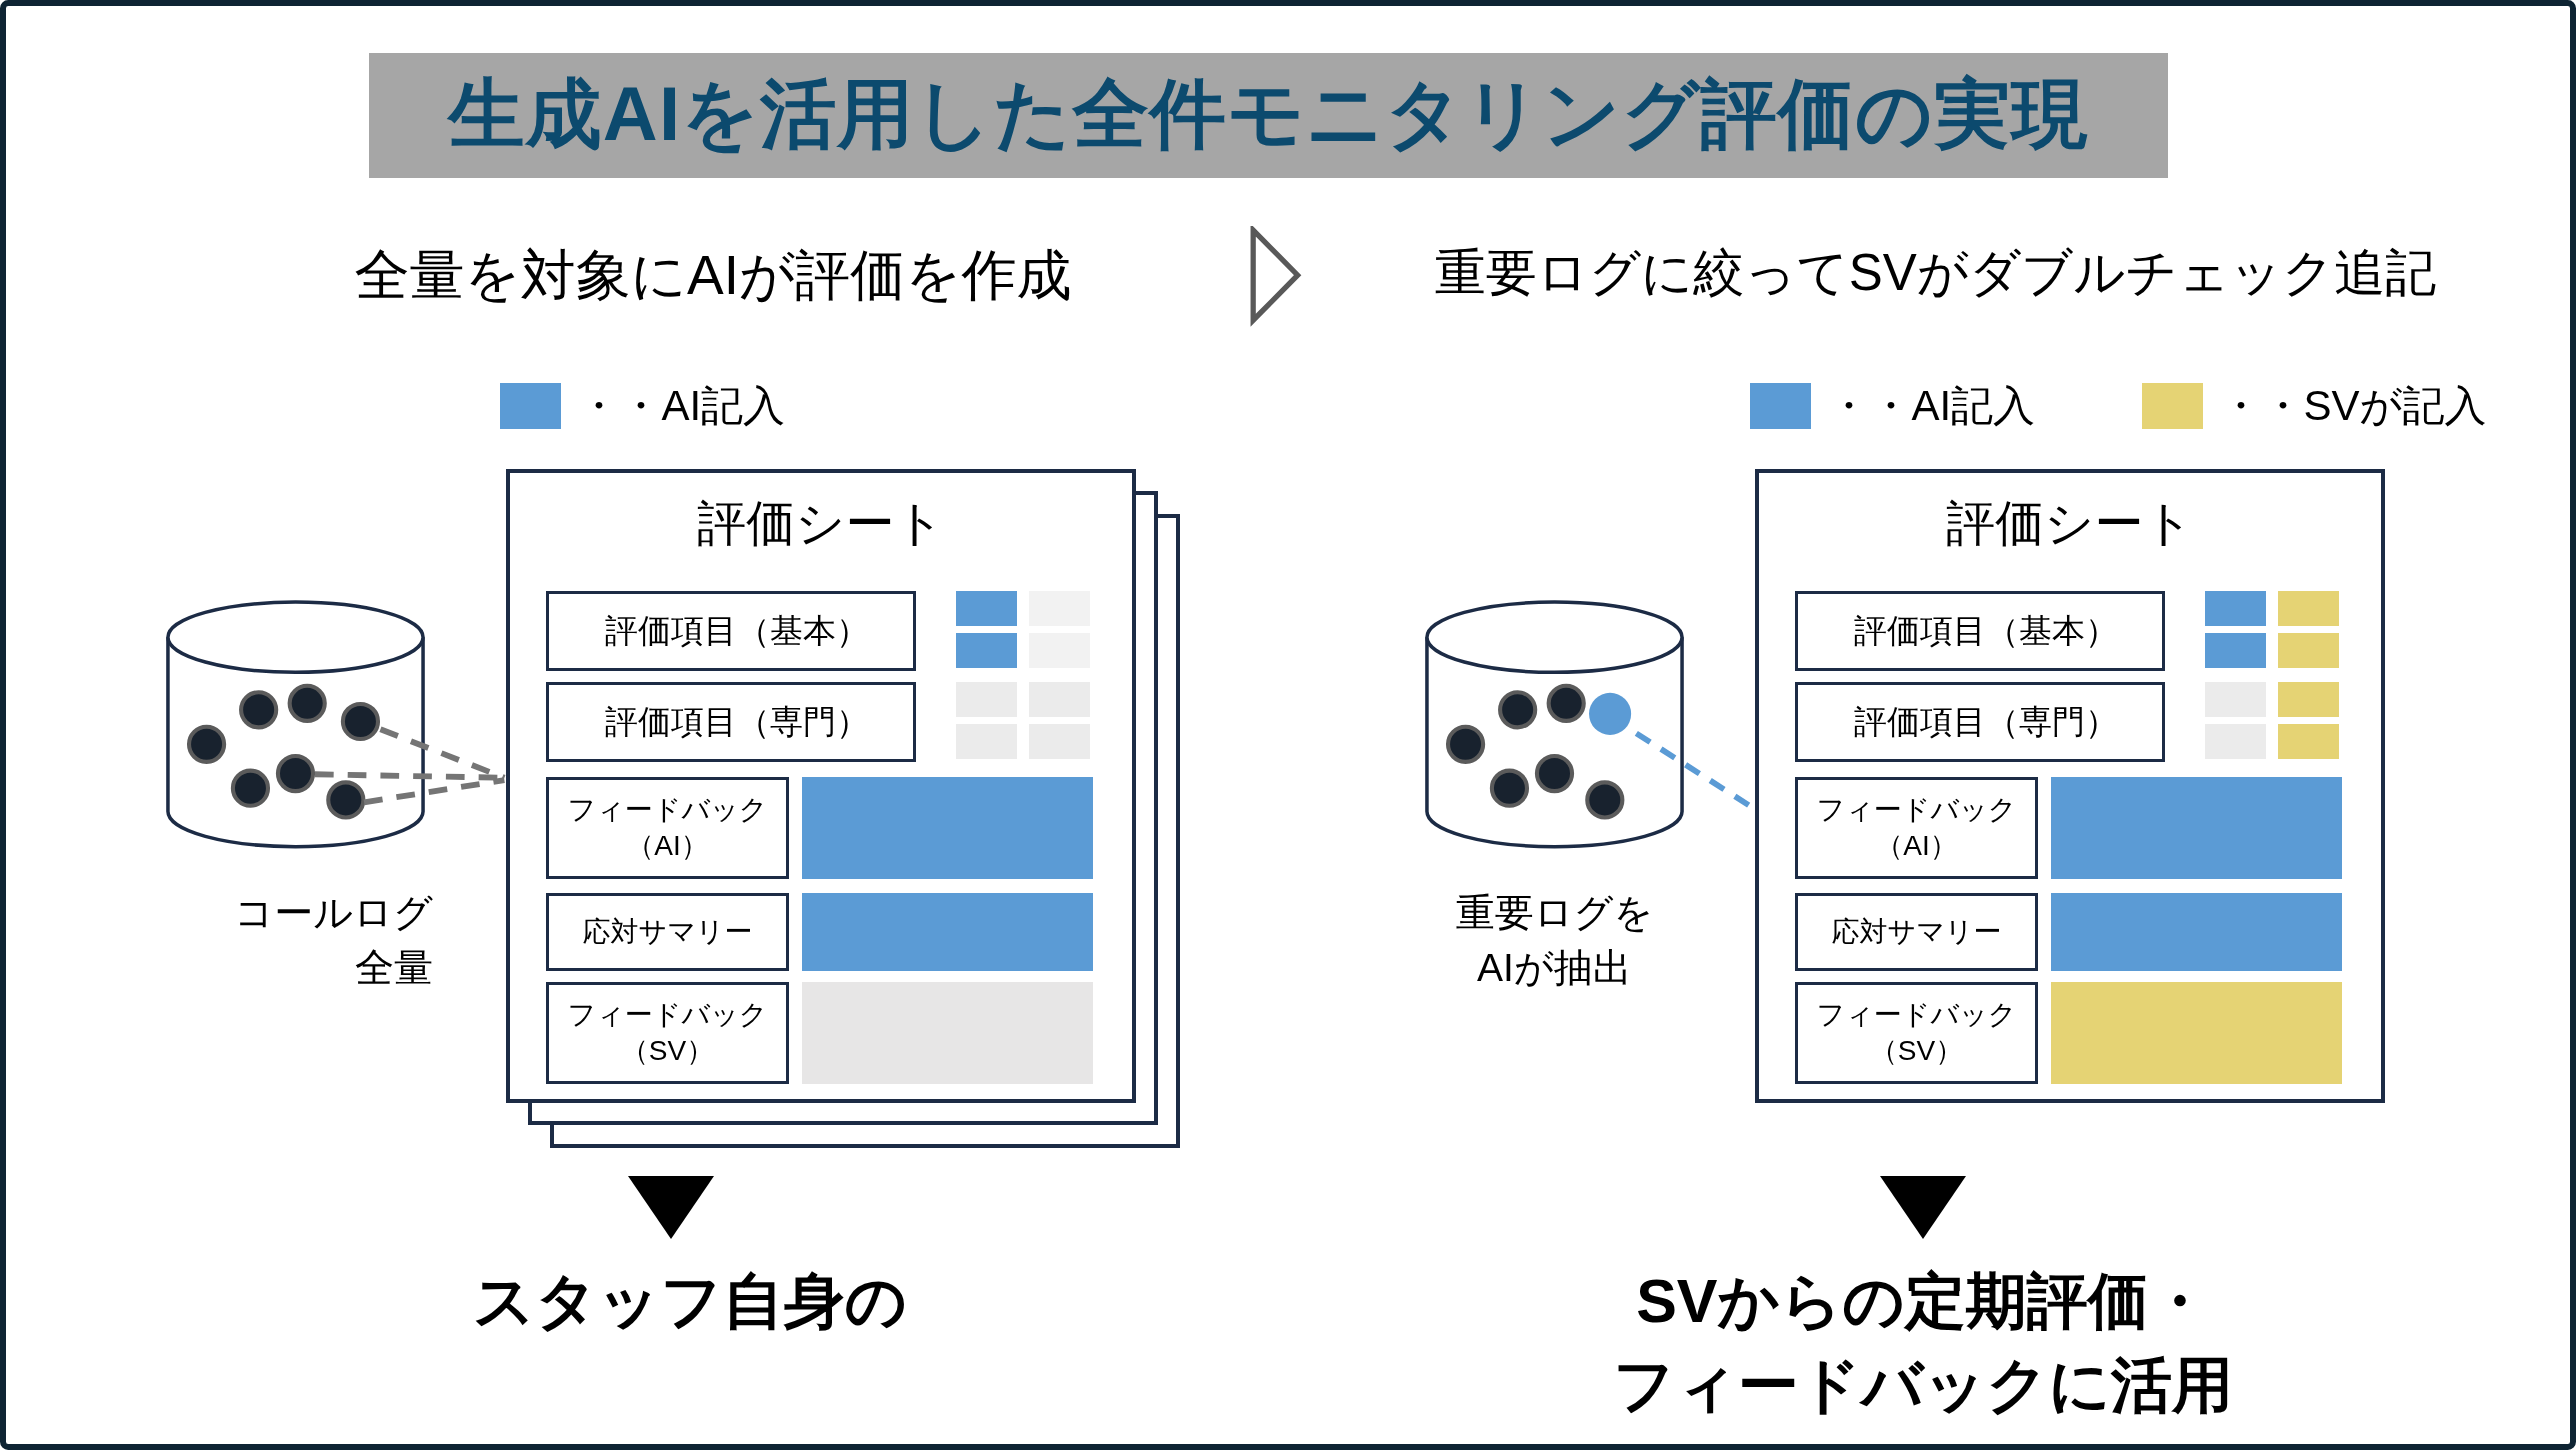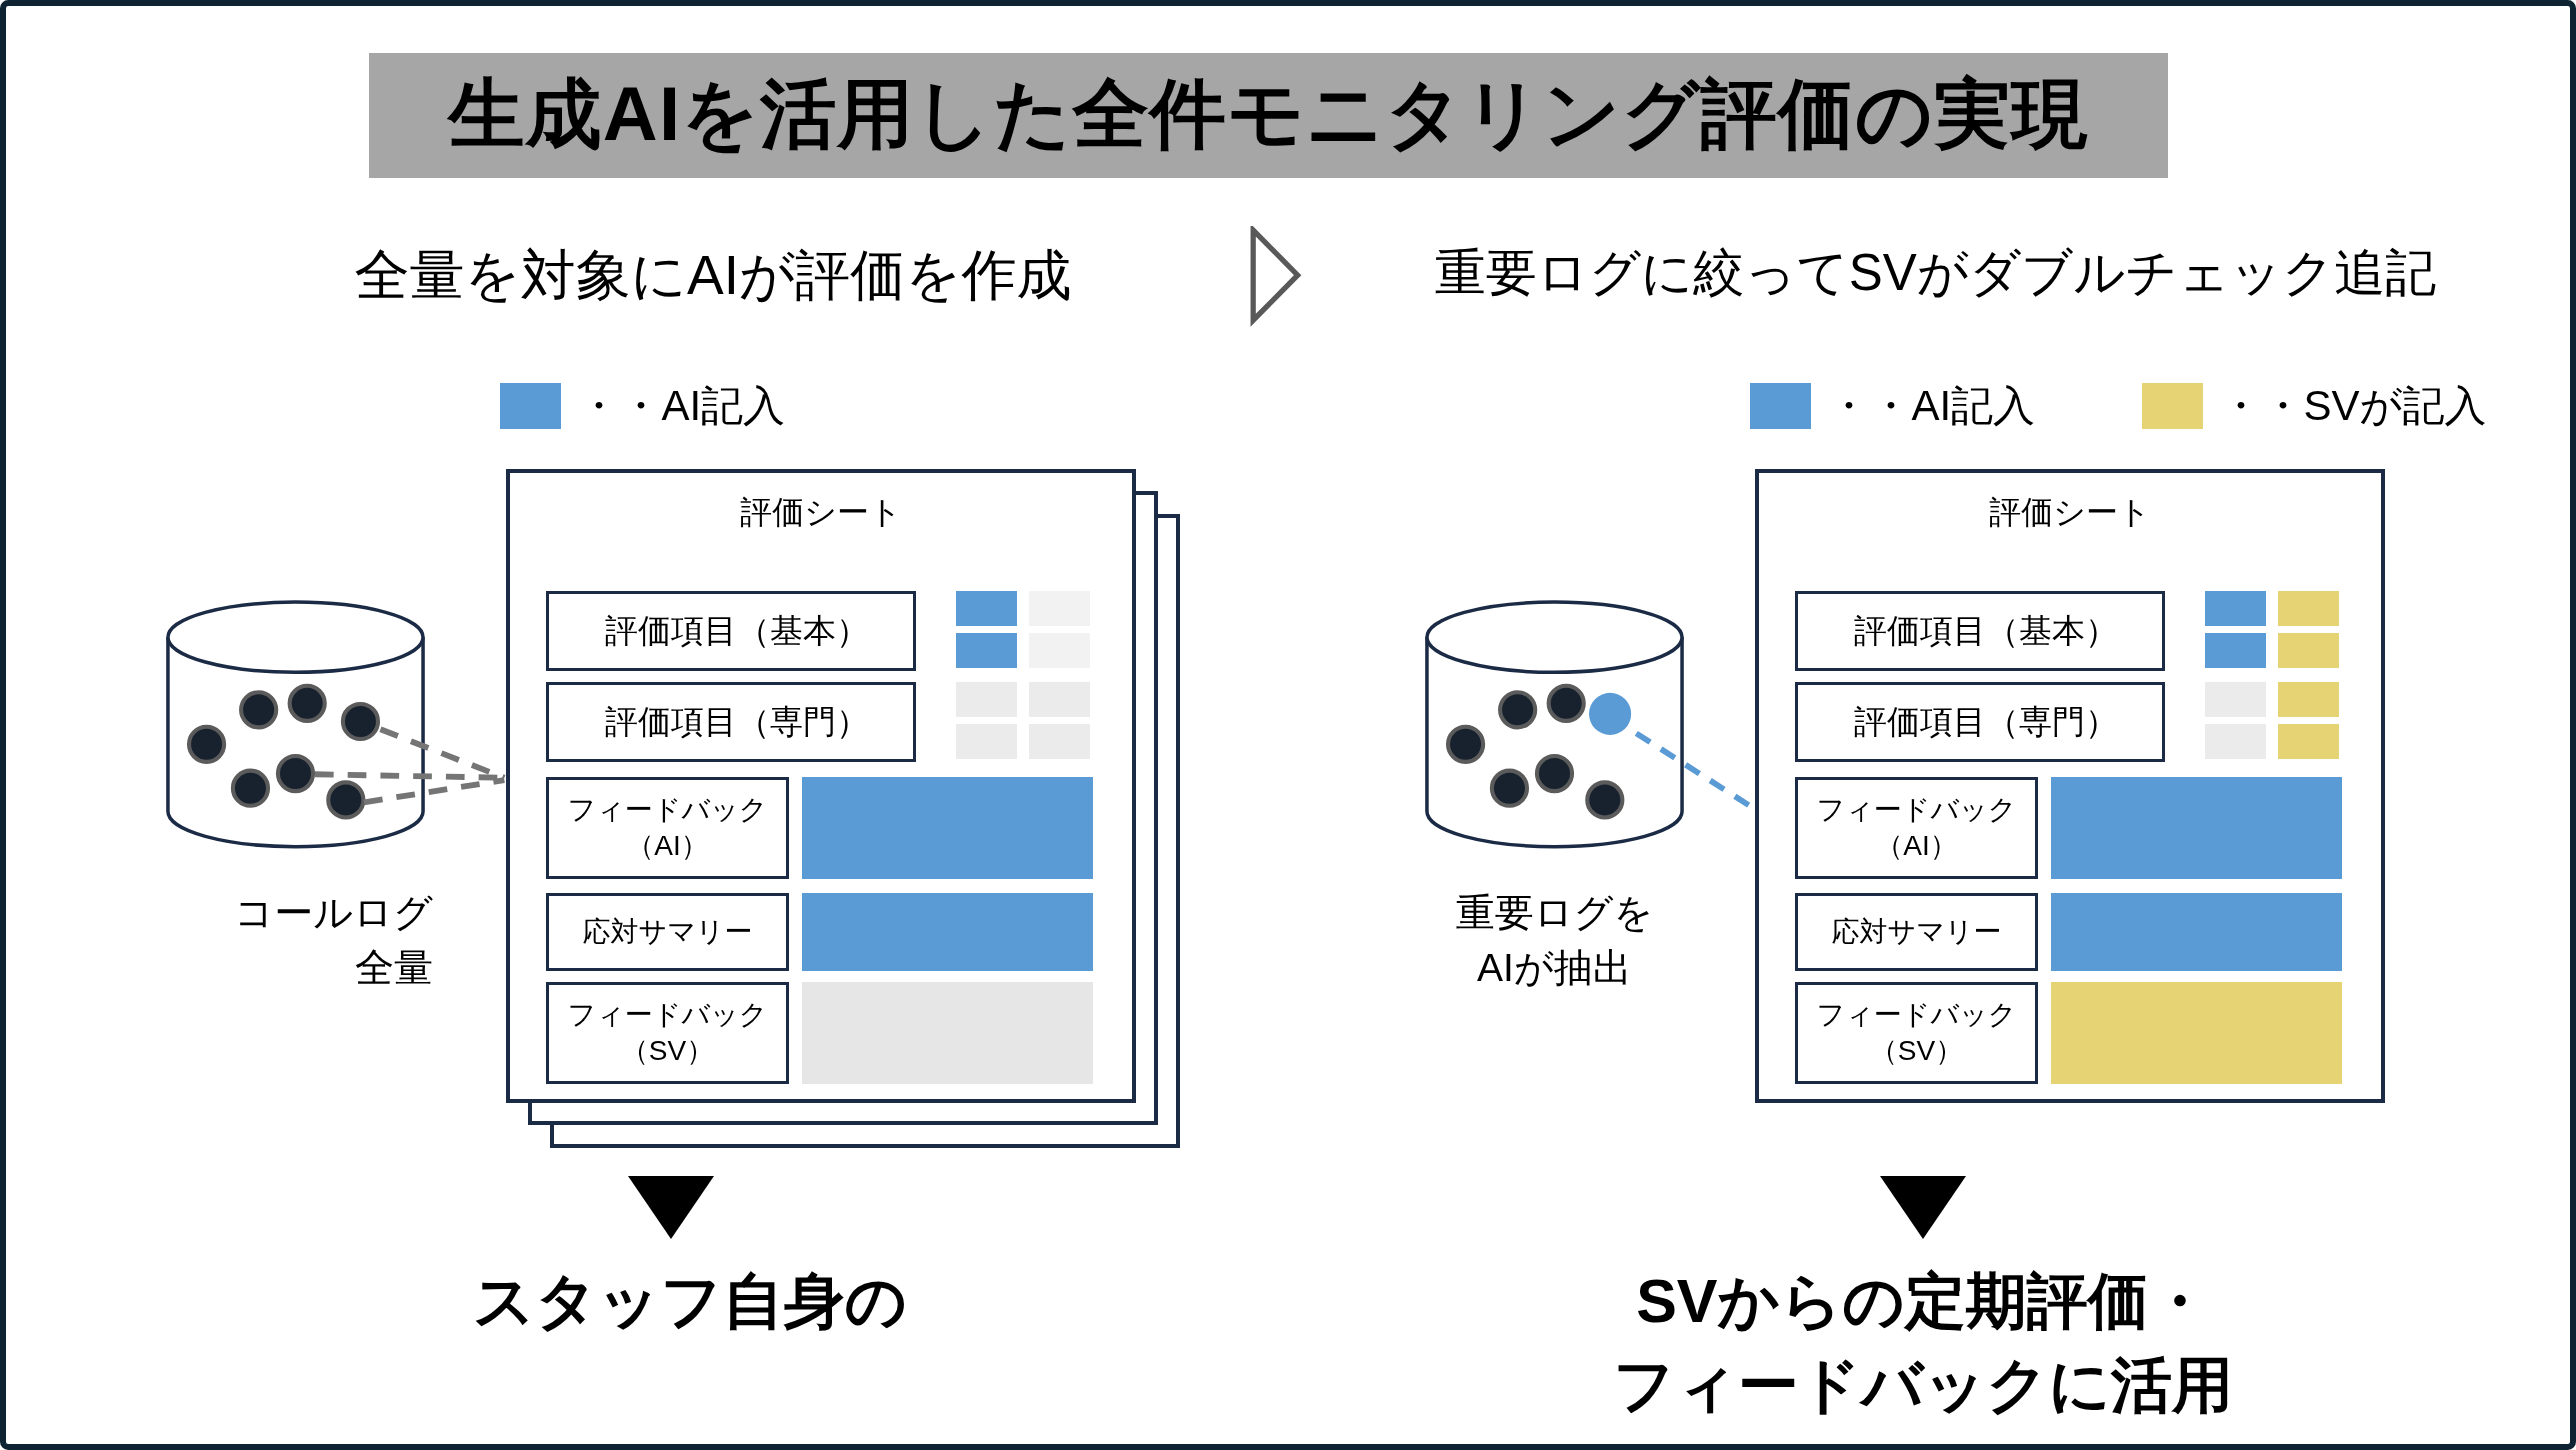--- a/index.html
+++ b/index.html
@@ -3,21 +3,21 @@
 <meta charset="utf-8">
 <style>
   html,body{margin:0;padding:0;background:#ffffff;}
   body{font-family:"Liberation Sans","DejaVu Sans",sans-serif;color:#000;}
   #canvas{position:relative;width:2576px;height:1450px;background:#fff;
           box-sizing:border-box;border:6.4px solid #0e2433;border-radius:8.2px;overflow:hidden;}
 
   
   .title-bar{position:absolute;left:363px;top:47px;width:1799px;height:125px;
              background:#a6a6a6;display:flex;align-items:center;justify-content:center;}
-  .title-bar span{color:#000000;font-size:76px;font-weight:bold;white-space:nowrap;letter-spacing:1.2px;}
+  .title-bar span{color:#0c4a6e;font-size:76px;font-weight:bold;white-space:nowrap;letter-spacing:1.2px;}
 
   
   .col-header{position:absolute;top:233px;text-align:center;font-size:55px;white-space:nowrap;}
   .col-header.left{left:239px;width:936px;}
   .col-header.right{left:1403px;width:1053px;font-size:51px;}
 
   
   .flow-arrow{position:absolute;left:1243px;top:220px;}
 
   
@@ -28,21 +28,21 @@
   #legend-right-ai{left:1744px;}
   #legend-right-sv{left:2136px;}
 
   
   .sheet,.sheet-back{position:absolute;width:630px;height:634px;background:#fff;
          box-sizing:border-box;border:4.1px solid #1c2b45;}
   .sheet-back.b1{left:522px;top:485px;}
   .sheet-back.b2{left:544px;top:508px;}
   #sheet-left{left:500px;top:463px;}
   #sheet-right{left:1749px;top:463px;}
-  .sheet-title{position:absolute;left:0;top:17.5px;width:100%;text-align:center;font-size:32px;}
+  .sheet-title{position:absolute;left:0;top:17.5px;width:100%;text-align:center;font-size:49px;}
   .row-label{position:absolute;box-sizing:border-box;border:3.5px solid #1c2b45;background:#fff;
              display:flex;flex-direction:column;align-items:center;justify-content:center;
              text-align:center;line-height:1.3;}
   .row-label.item{left:36px;width:370px;font-size:33px;padding-left:12px;}
   .row-label.fb{left:36px;width:243px;font-size:28px;}
   .rl-1{top:118px;height:80px;}
   .rl-2{top:209px;height:80px;}
   .rl-3{top:304px;height:102px;}
   .rl-4{top:420px;height:78px;font-size:29px;}
   .rl-5{top:509px;height:102px;}

